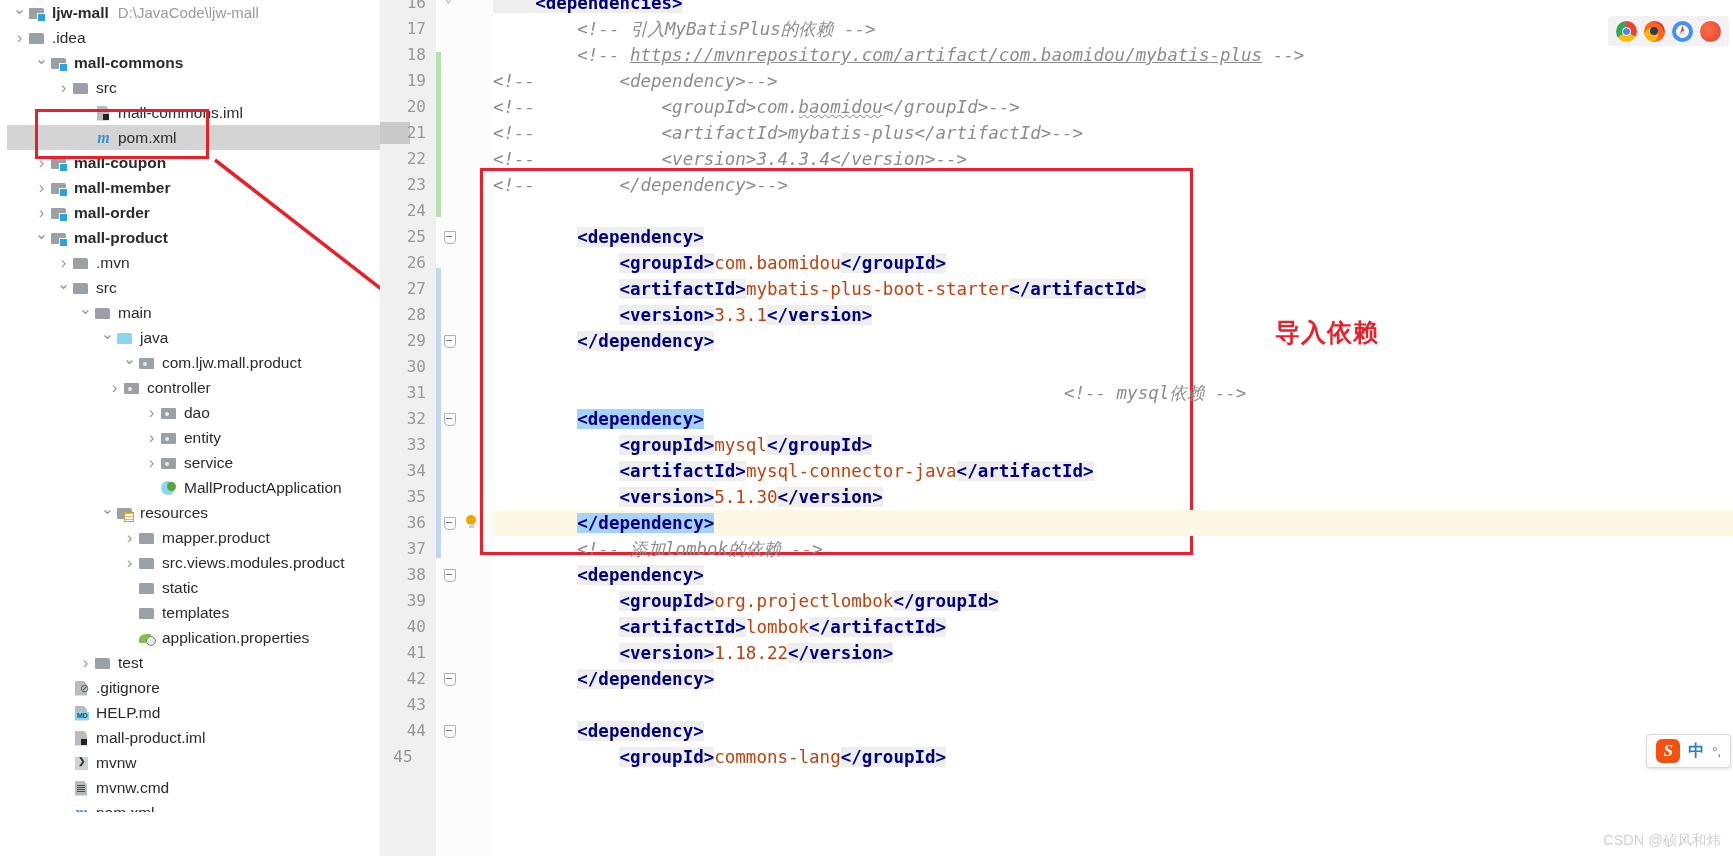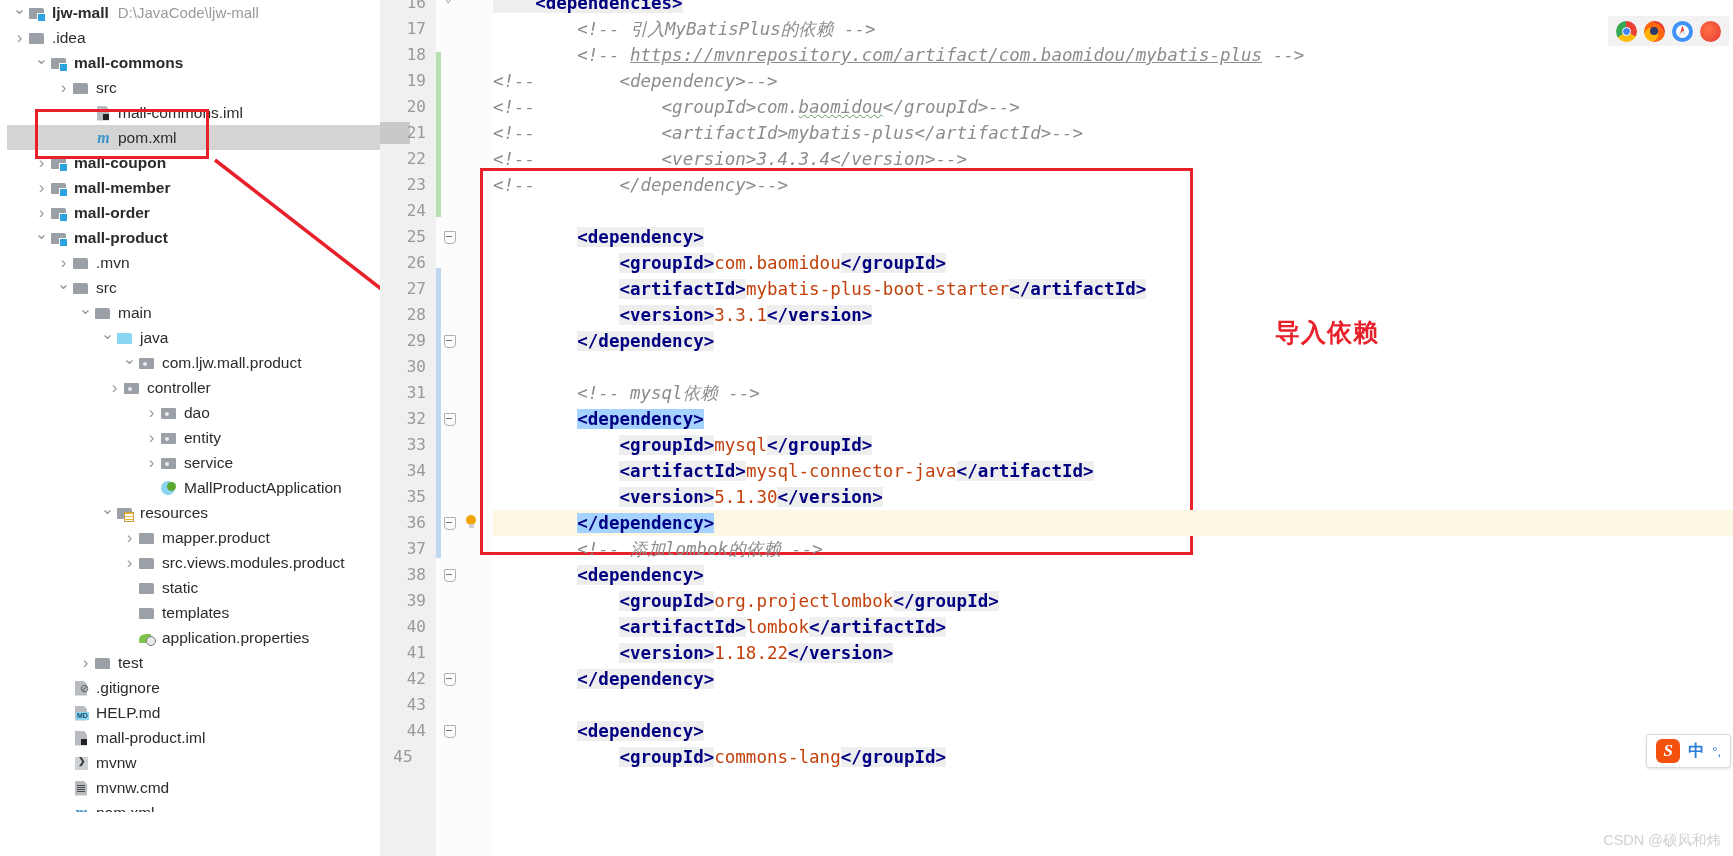--- a/index.html
+++ b/index.html
@@ -535,21 +535,21 @@
       <div class="lineno" style="top: 276px;">27</div>
       <div class="codeline" style="top: 276px;"><span>            </span><span class="tag">&lt;artifactId&gt;</span><span class="txt">mybatis-plus-boot-starter</span><span class="tag">&lt;/artifactId&gt;</span></div>
       <div class="lineno" style="top: 302px;">28</div>
       <div class="codeline" style="top: 302px;"><span>            </span><span class="tag">&lt;version&gt;</span><span class="txt">3.3.1</span><span class="tag">&lt;/version&gt;</span></div>
       <div class="lineno" style="top: 328px;">29</div>
       <div class="fold fold-minus" style="top: 328px;"></div>
       <div class="codeline" style="top: 328px;"><span>        </span><span class="tag">&lt;/dependency&gt;</span></div>
       <div class="lineno" style="top: 354px;">30</div>
       <div class="codeline" style="top: 354px;"></div>
       <div class="lineno" style="top: 380px;">31</div>
-      <div class="codeline" style="top: 380px;"><span class="cmt">        &lt;!-- mysql依赖 --&gt;</span></div>
+      <div class="codeline" style="top: 380px; text-align: center;"><span class="cmt">        &lt;!-- mysql依赖 --&gt;</span></div>
       <div class="lineno" style="top: 406px;">32</div>
       <div class="fold fold-minus" style="top: 406px;"></div>
       <div class="codeline" style="top: 406px;"><span>        </span><span class="sel">&lt;dependency&gt;</span></div>
       <div class="lineno" style="top: 432px;">33</div>
       <div class="codeline" style="top: 432px;"><span>            </span><span class="tag">&lt;groupId&gt;</span><span class="txt">mysql</span><span class="tag">&lt;/groupId&gt;</span></div>
       <div class="lineno" style="top: 458px;">34</div>
       <div class="codeline" style="top: 458px;"><span>            </span><span class="tag">&lt;artifactId&gt;</span><span class="txt">mysql-connector-java</span><span class="tag">&lt;/artifactId&gt;</span></div>
       <div class="lineno" style="top: 484px;">35</div>
       <div class="codeline" style="top: 484px;"><span>            </span><span class="tag">&lt;version&gt;</span><span class="txt">5.1.30</span><span class="tag">&lt;/version&gt;</span></div>
       <div class="lineno" style="top: 510px;">36</div>

